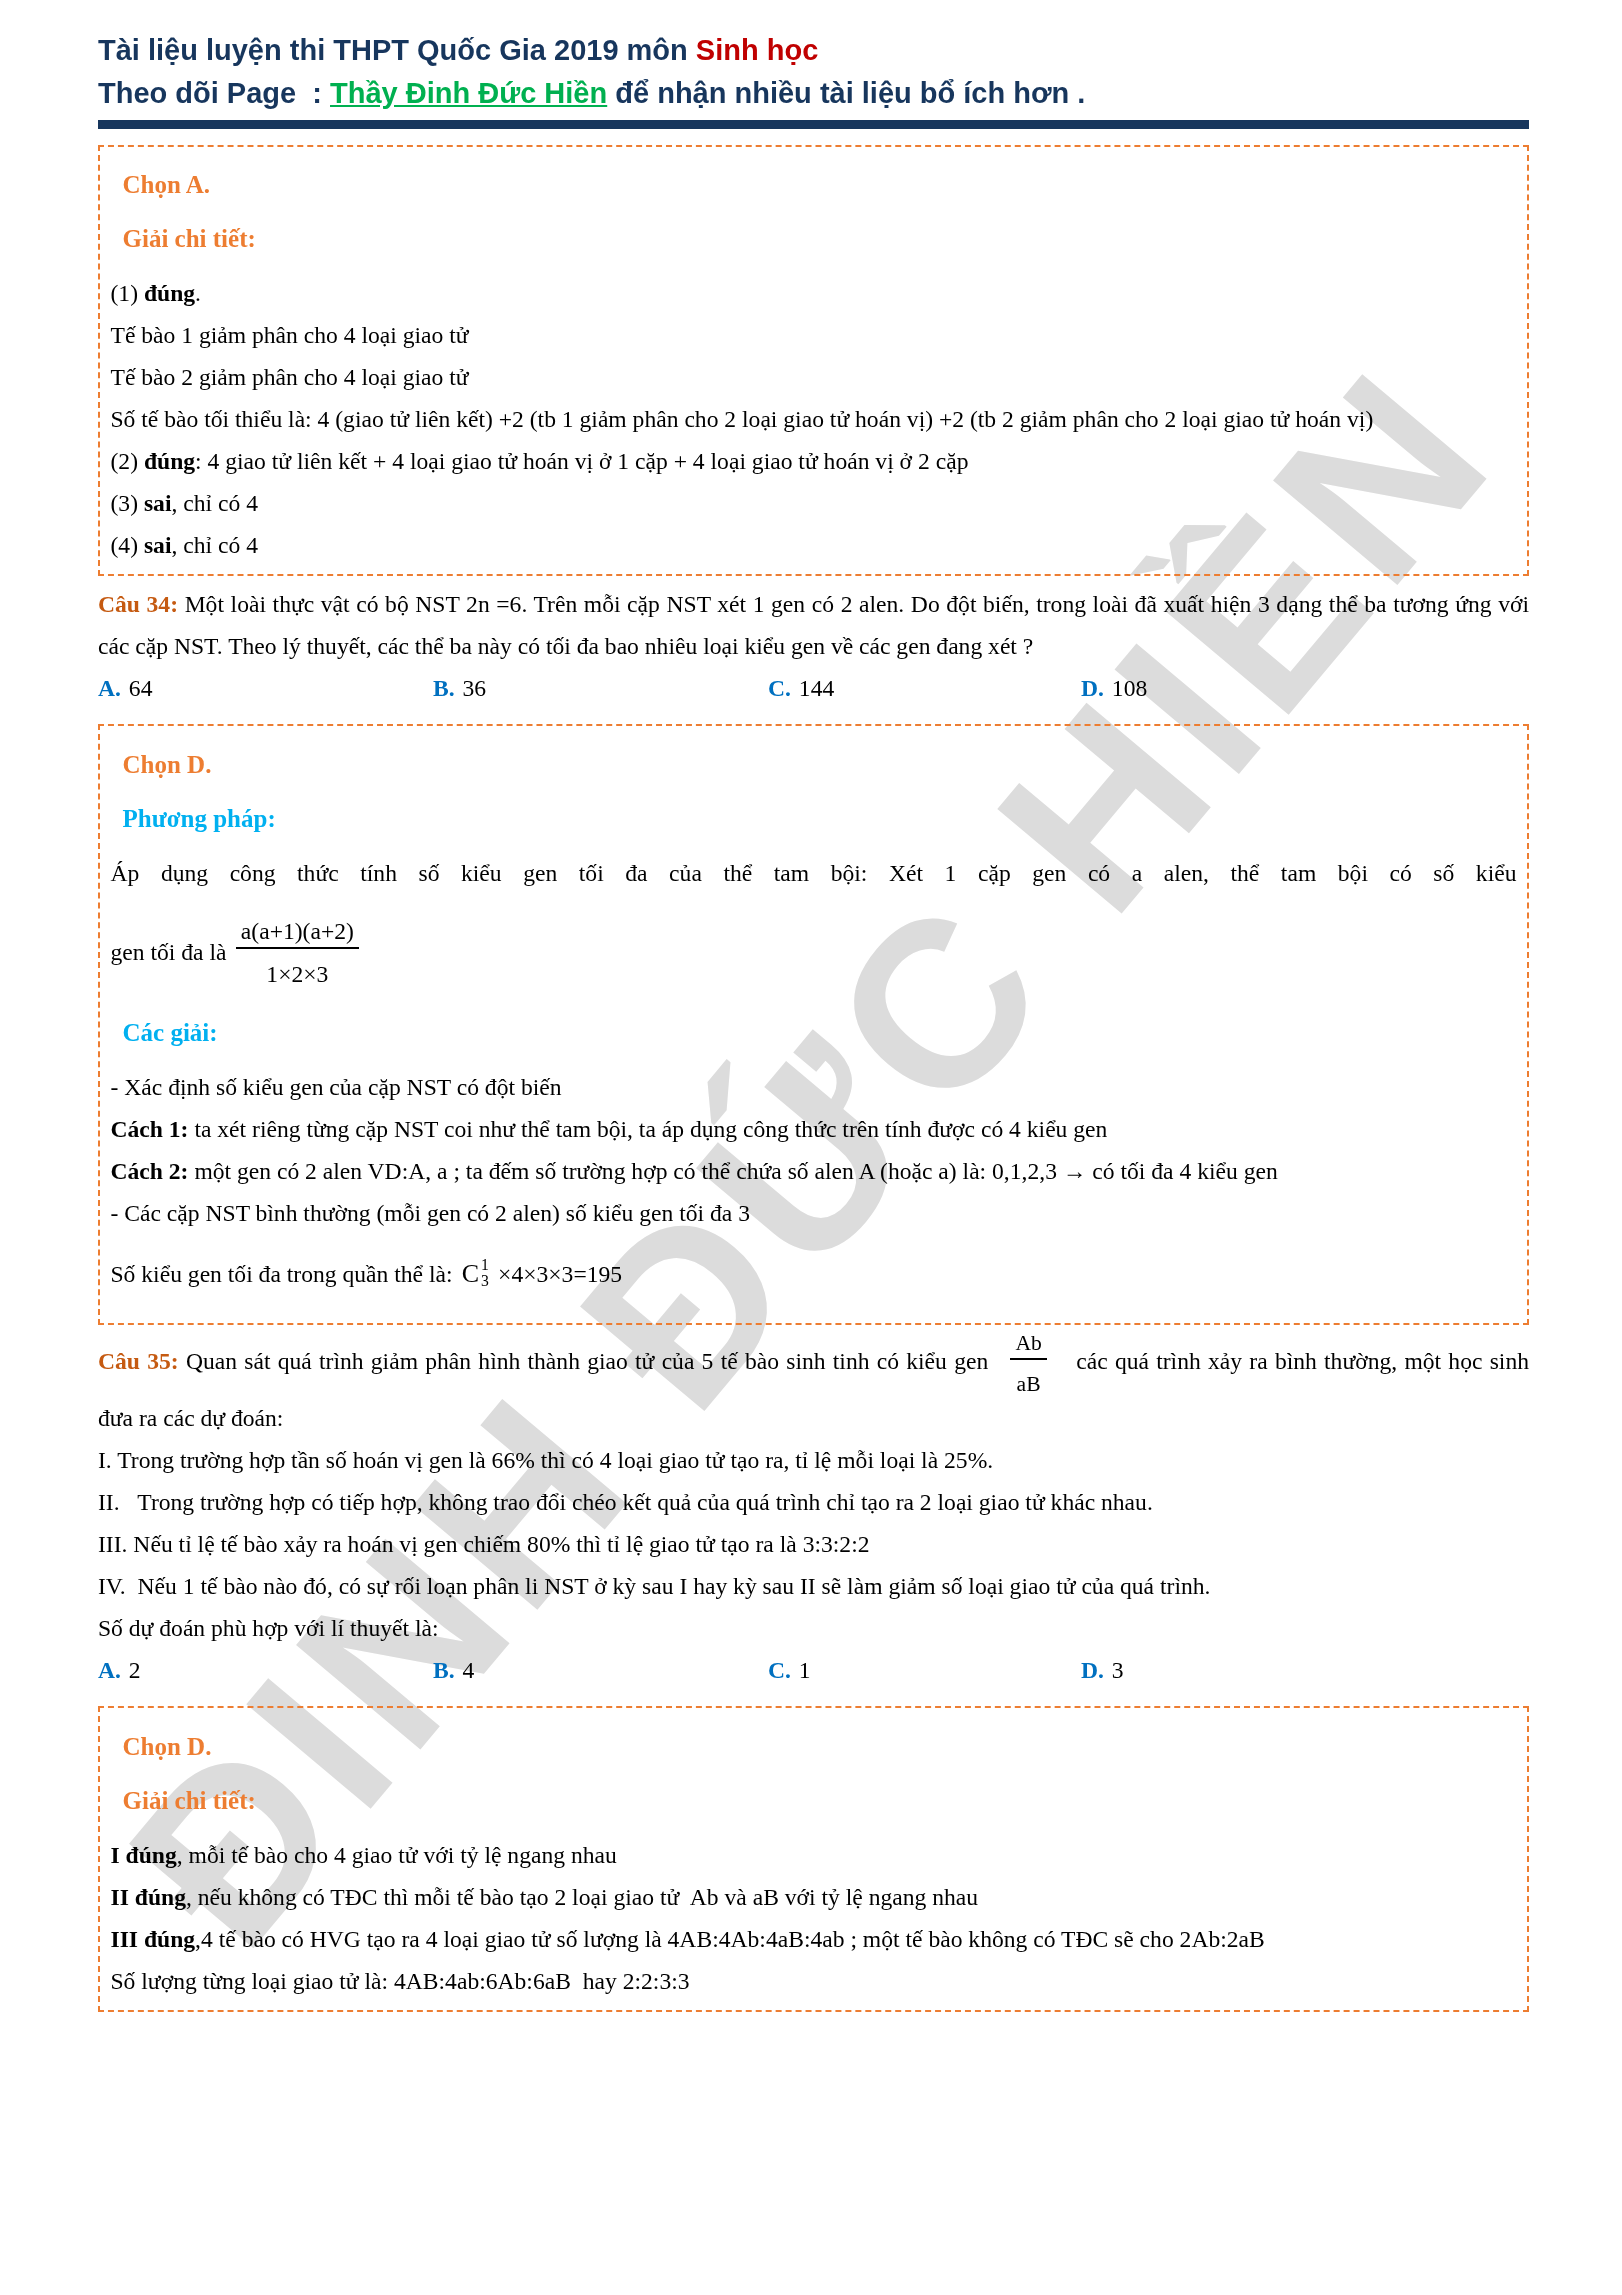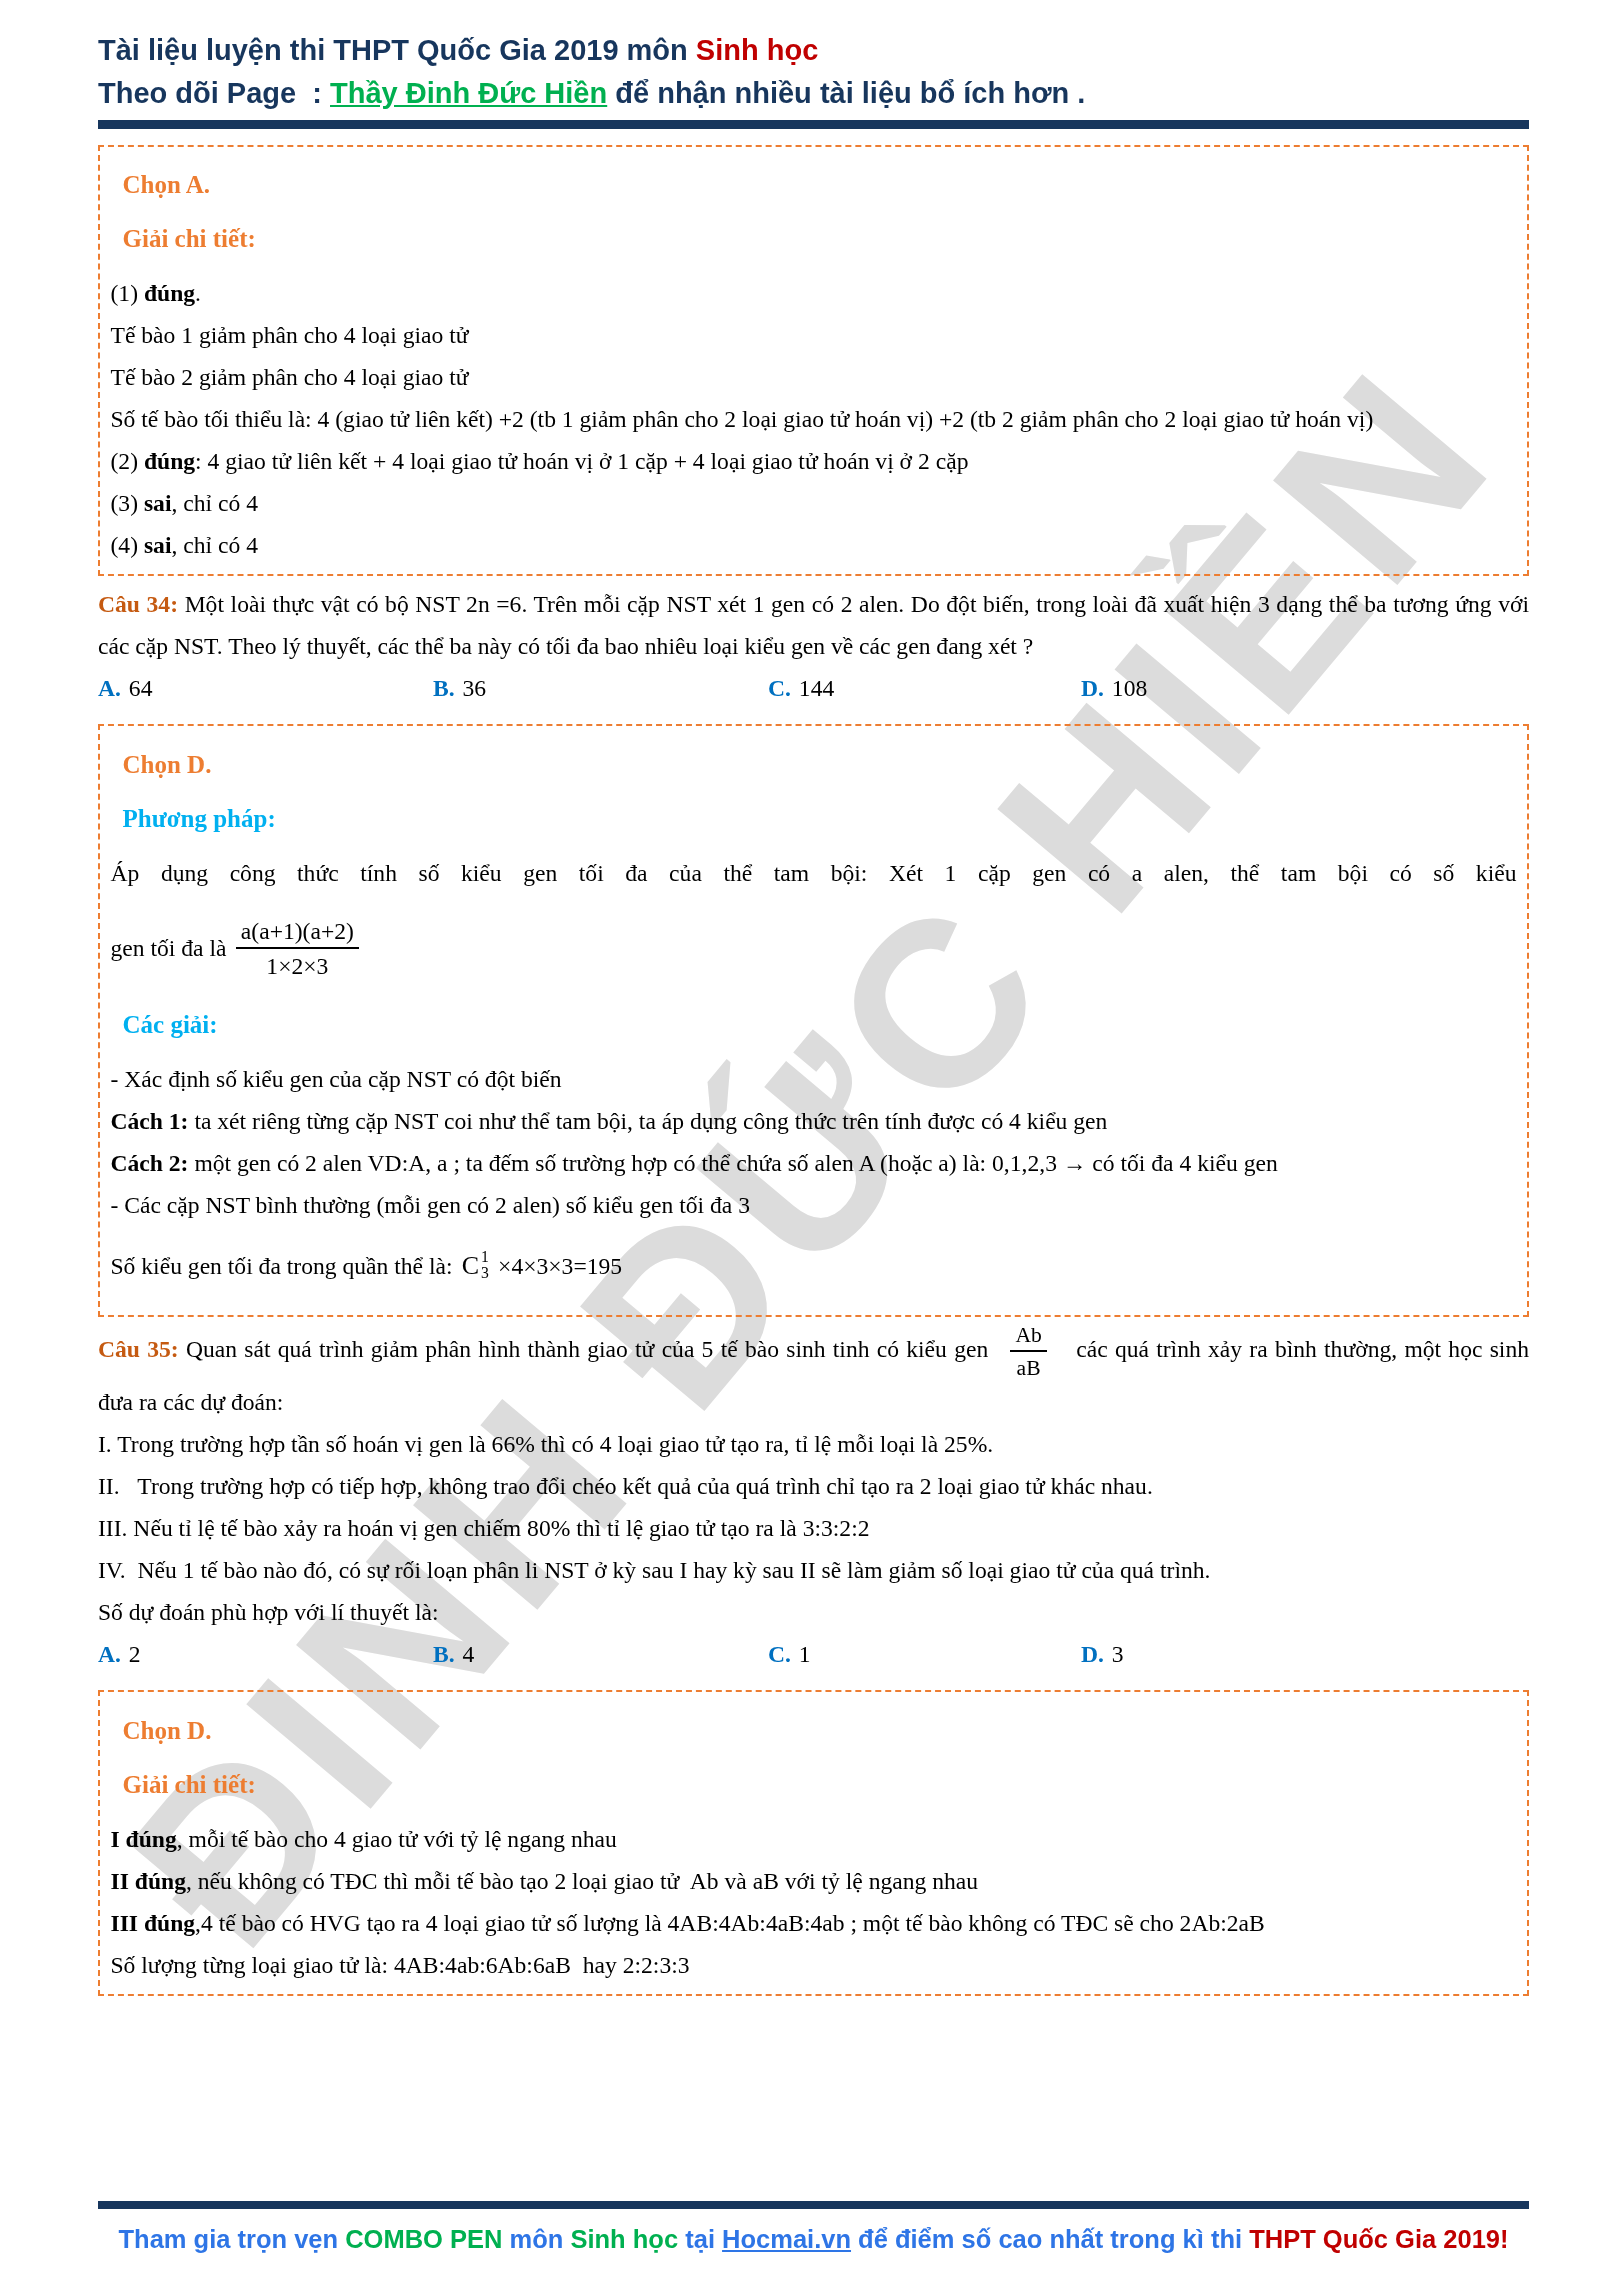--- a/index.html
+++ b/index.html
@@ -97,21 +97,21 @@
     margin: 24px 0;
     line-height: normal;
   }
   .frac {
     display: inline-block;
     text-align: center;
     vertical-align: middle;
     line-height: 1.15;
   }
   .frac .num { display: block; border-bottom: 2px solid #000; padding: 0 5.2px 2px 5.2px; }
-  .frac .den { display: block; padding-top: 4px; }
+  .frac .den { display: block; padding-top: 12px; }
   .frac-inline { font-size: 21.6px; margin: 0 22px; text-align: center; }
 
   .cstack { display: inline-flex; align-items: center; }
   .cbase  { font-size: 26px; }
   .cscripts {
     display: inline-flex;
     flex-direction: column;
     align-items: center;
     font-size: 15.7px;
     line-height: 1.05;
@@ -234,19 +234,15 @@
       <div>
           <p class="pline"><b>I đúng</b><span>, mỗi tế bào cho 4 giao tử với tỷ lệ ngang nhau</span></p>
           <p class="pline"><b>II đúng</b><span>, nếu không có TĐC thì mỗi tế bào tạo 2 loại giao tử&nbsp; Ab và aB với tỷ lệ ngang nhau</span></p>
           <p class="pline"><b>III đúng</b><span>,4 tế bào có HVG tạo ra 4 loại giao tử số lượng là 4AB:4Ab:4aB:4ab ; một tế bào không có TĐC sẽ cho 2Ab:2aB</span></p>
           <p class="pline"><span>Số lượng từng loại giao tử là: 4AB:4ab:6Ab:6aB&nbsp; hay 2:2:3:3</span></p>
         </div>
     </section>
 
   </div>
 
-  <footer class="pagefooter">
-    <div class="footbar"></div>
-    <p class="footline"><span class="fblue">Tham gia trọn vẹn </span><span class="fgreen">COMBO PEN</span><span class="fblue"> môn </span><span class="fgreen">Sinh học</span><span class="fblue"> tại </span><a class="fblue funder">Hocmai.vn</a><span class="fblue"> để điểm số cao nhất trong kì thi </span><span class="fred">THPT Quốc Gia 2019!</span></p>
-  </footer>
 
 </div>
 
 
 </body></html>

